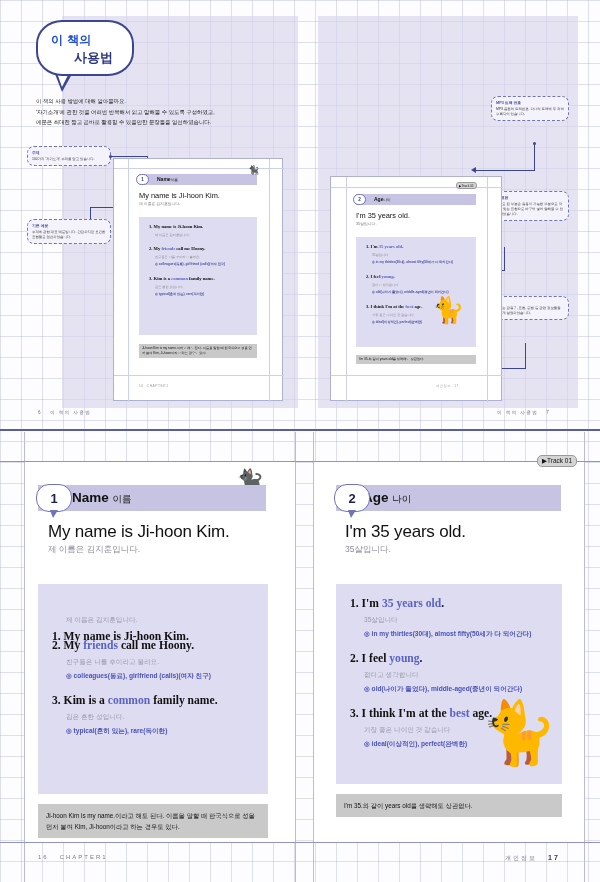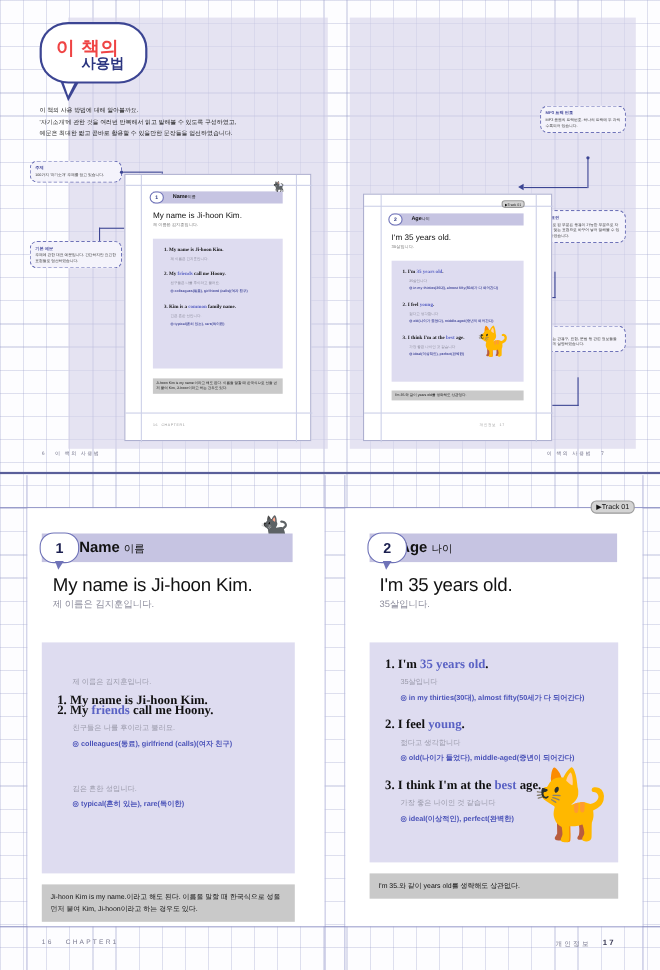--- a/index.html
+++ b/index.html
@@ -36,21 +36,21 @@
   .bubble-tail {
     position:absolute; left:55px; top:74px; width:0;height:0;
     border-left:7px solid transparent; border-right:10px solid transparent;
     border-top:18px solid #3c4593; z-index:5;
   }
   .bubble-tail:after{
     content:""; position:absolute; left:-5px; top:-19px; width:0;height:0;
     border-left:5px solid transparent; border-right:7px solid transparent;
     border-top:14px solid #fff;
   }
-  .bubble-t1 { position:absolute; left:13px; top:10px; font-size:17px; color:#ef4444; font-weight:bold; font-family:"DejaVu Sans",sans-serif; }
+  .bubble-t1 { position:absolute; left:13px; top:10px; font-size:12px; color:#1d4ed8; font-weight:bold; font-family:"DejaVu Sans",sans-serif; }
   .bubble-t2 { position:absolute; left:36px; top:27px; font-size:13px; color:#2b3580; font-weight:bold; font-family:"DejaVu Sans",sans-serif; }
 
   .intro { position:absolute; left:36px; top:96px; width:250px; font-size:5.4px; color:#222; line-height:1.95; }
 
   
   .callout {
     position:absolute; background:#f4f3fb; border:1px dashed #6f73b8;
     border-radius:7px; padding:3px 4px;
   }
   .callout .ct { font-size:3.8px; color:#4a4f9e; font-weight:bold; margin-bottom:1.5px; }
@@ -358,20 +358,24 @@
     <div class="d-item" style="left:52px; top:207px;">
       <span>2.</span>
       <span>My </span><span class="hl">friends</span><span> call me Hoony.</span>
     </div>
     <div class="d-ko" style="left:66px; top:226px;">친구들은 나를 후이라고 불러요.</div>
     <div class="d-syn" style="left:66px; top:240px;">
       <span>◎</span>
       <span>colleagues(동료), girlfriend (calls)(여자 친구)</span>
     </div>
 
+    <div class="d-item" style="left:52px; top:262px;">
+      <span>3.</span>
+      <span>Kim is a </span><span class="hl">common</span><span> family name.</span>
+    </div>
     <div class="d-ko" style="left:66px; top:281px;">김은 흔한 성입니다.</div>
     <div class="d-syn" style="left:66px; top:295px;">
       <span>◎</span>
       <span>typical(흔히 있는), rare(독이한)</span>
     </div>
 
     <div class="d-tip" style="left:38px; top:372px; width:230px;">Ji-hoon Kim is my name.이라고 해도 된다. 이름을 말할 때 한국식으로 성을 먼저 붙여 Kim, Ji-hoon이라고 하는 경우도 있다.</div>
 
     <div class="d-foot" style="left:38px; top:422px;">
       <span>16</span>

